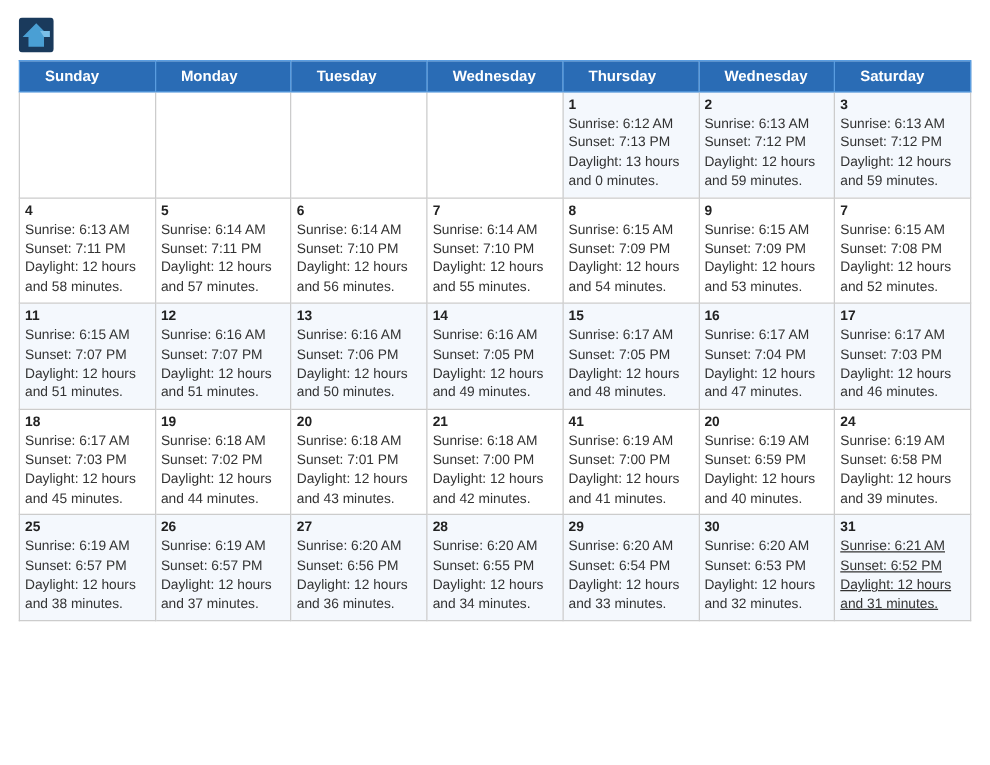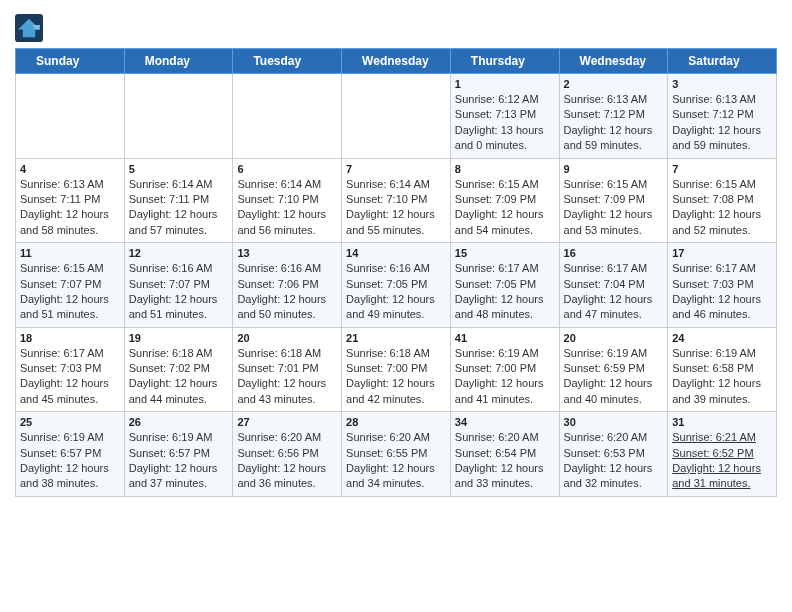--- a/index.html
+++ b/index.html
@@ -327,21 +327,21 @@
 and 36 minutes.</div>
           </td>
           <td>
             <span class="day-num">28</span>
             <div class="day-info" style="white-space: pre-line;">Sunrise: 6:20 AM
 Sunset: 6:55 PM
 Daylight: 12 hours
 and 34 minutes.</div>
           </td>
           <td>
-            <span class="day-num">34</span>
+            <span class="day-num">29</span>
             <div class="day-info" style="white-space: pre-line;">Sunrise: 6:20 AM
 Sunset: 6:54 PM
 Daylight: 12 hours
 and 33 minutes.</div>
           </td>
           <td>
             <span class="day-num">30</span>
             <div class="day-info" style="white-space: pre-line;">Sunrise: 6:20 AM
 Sunset: 6:53 PM
 Daylight: 12 hours

